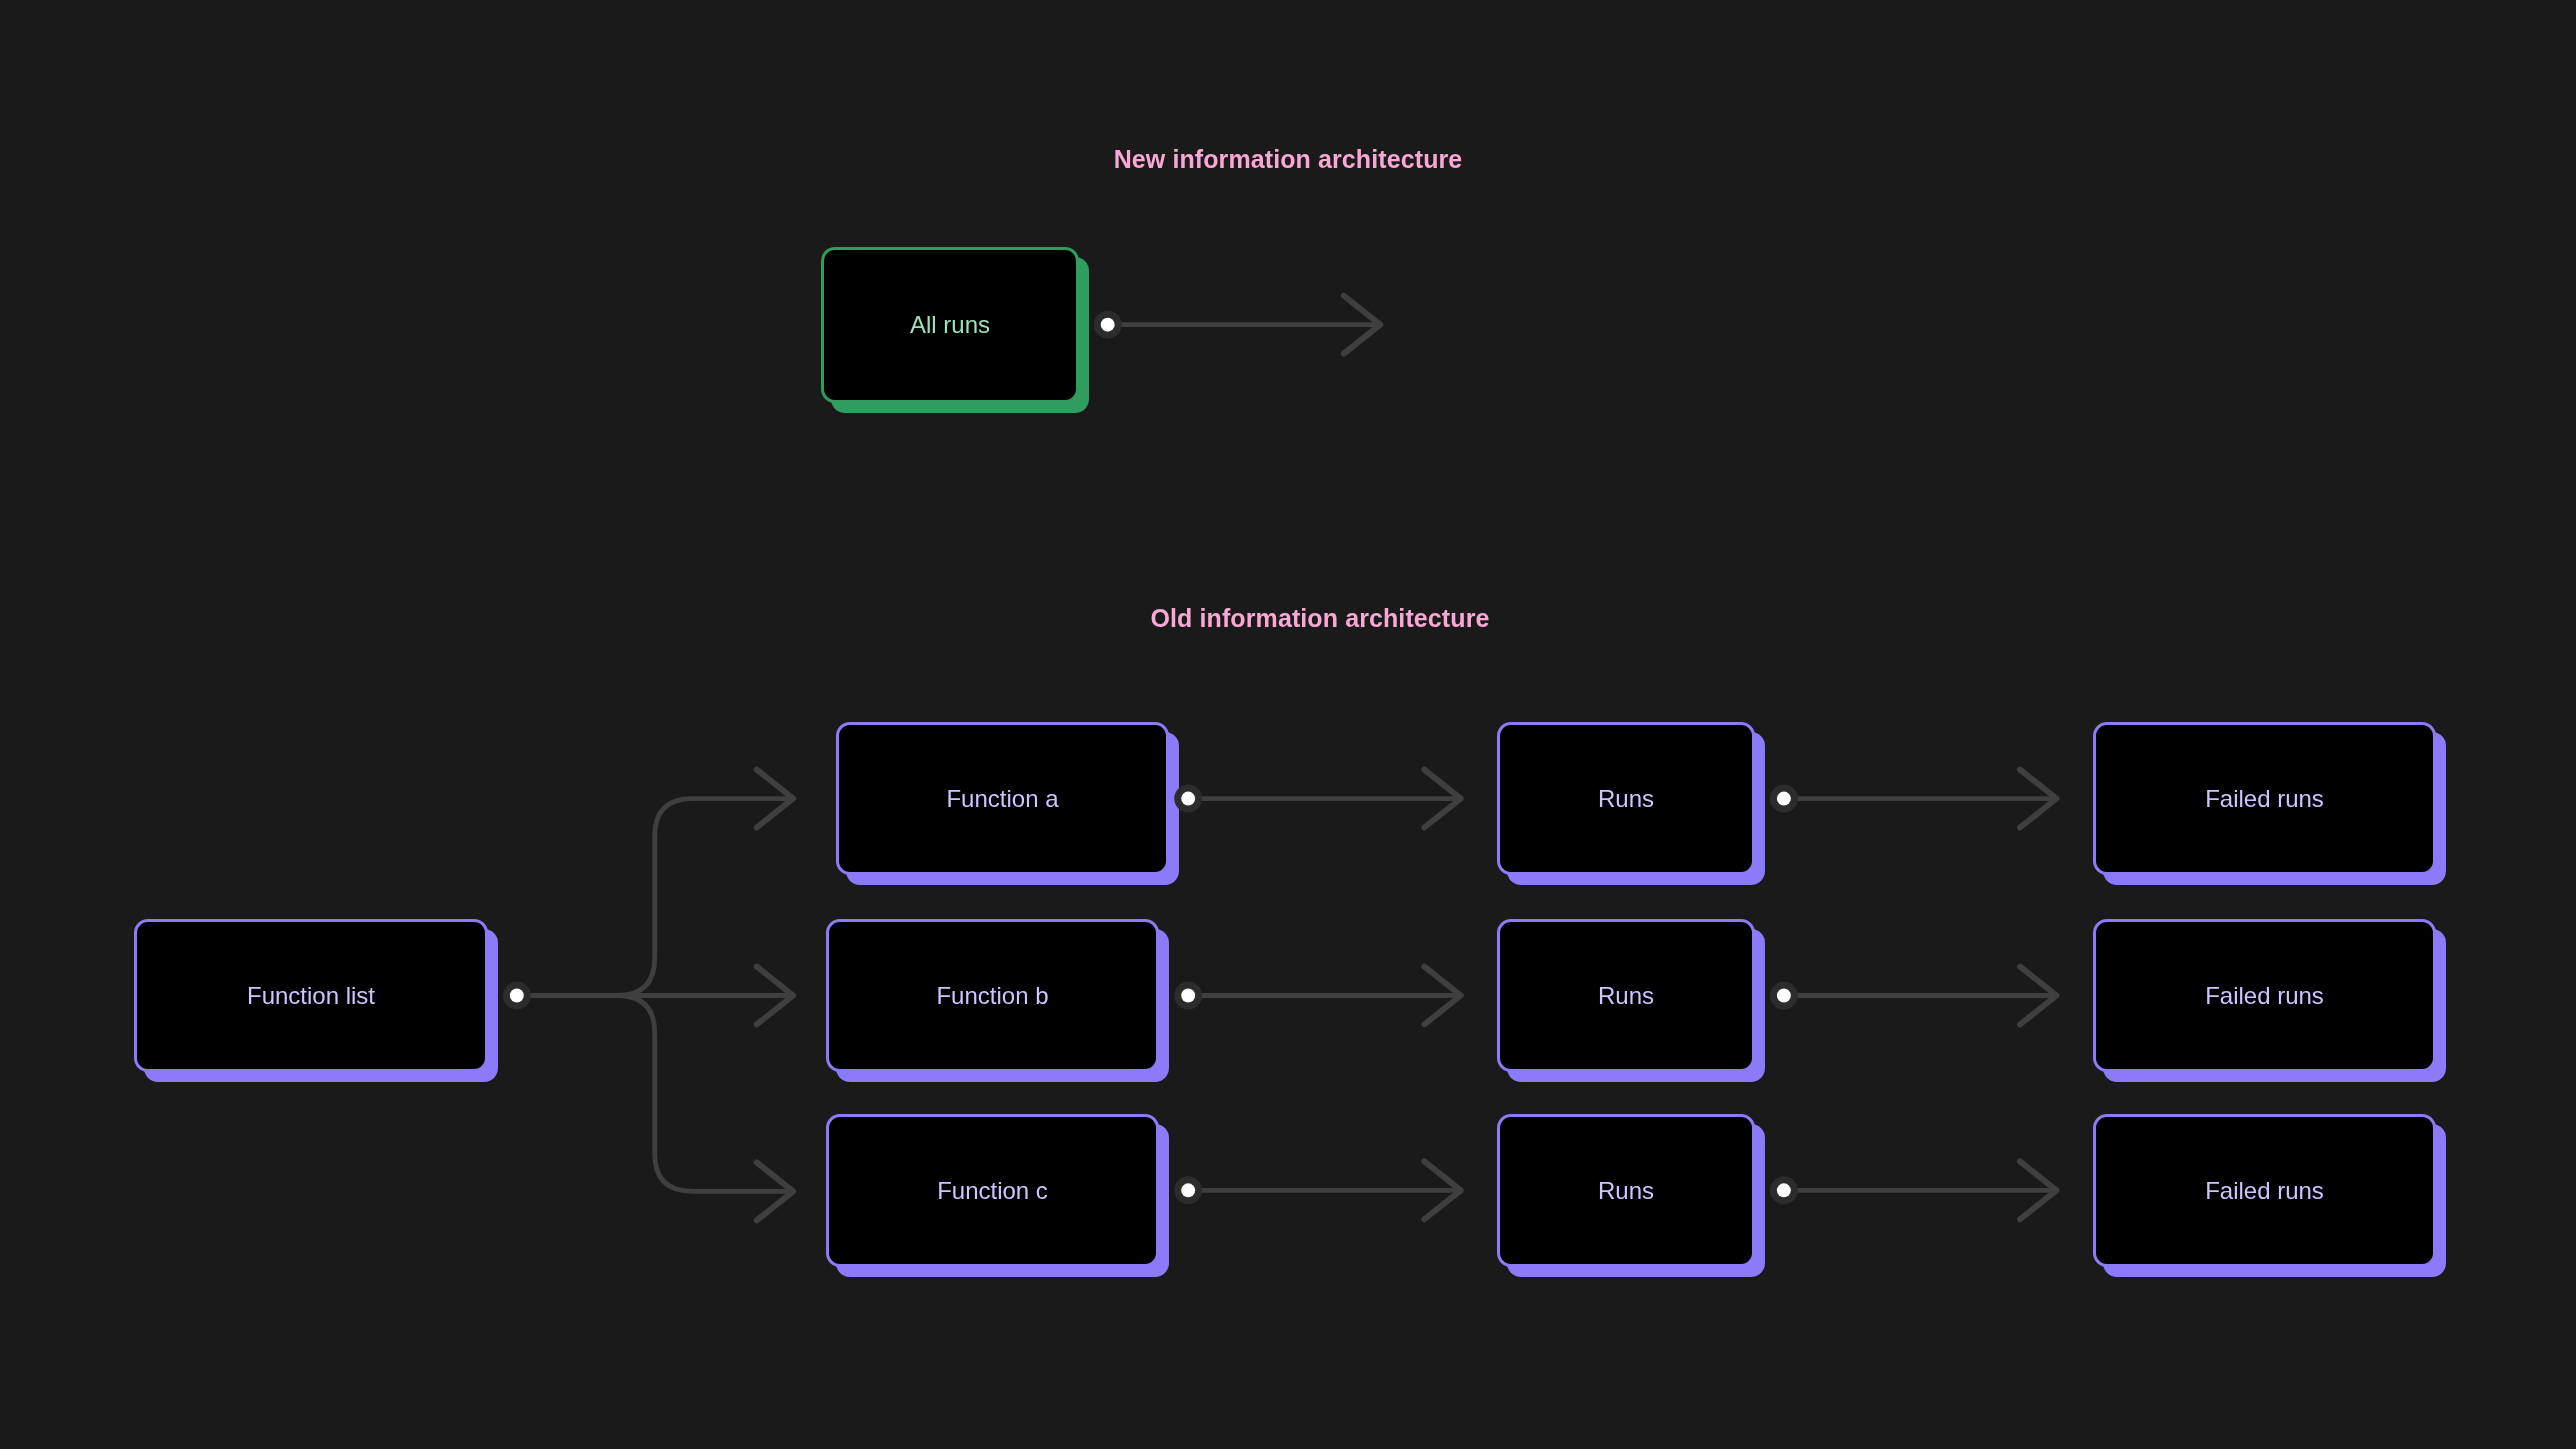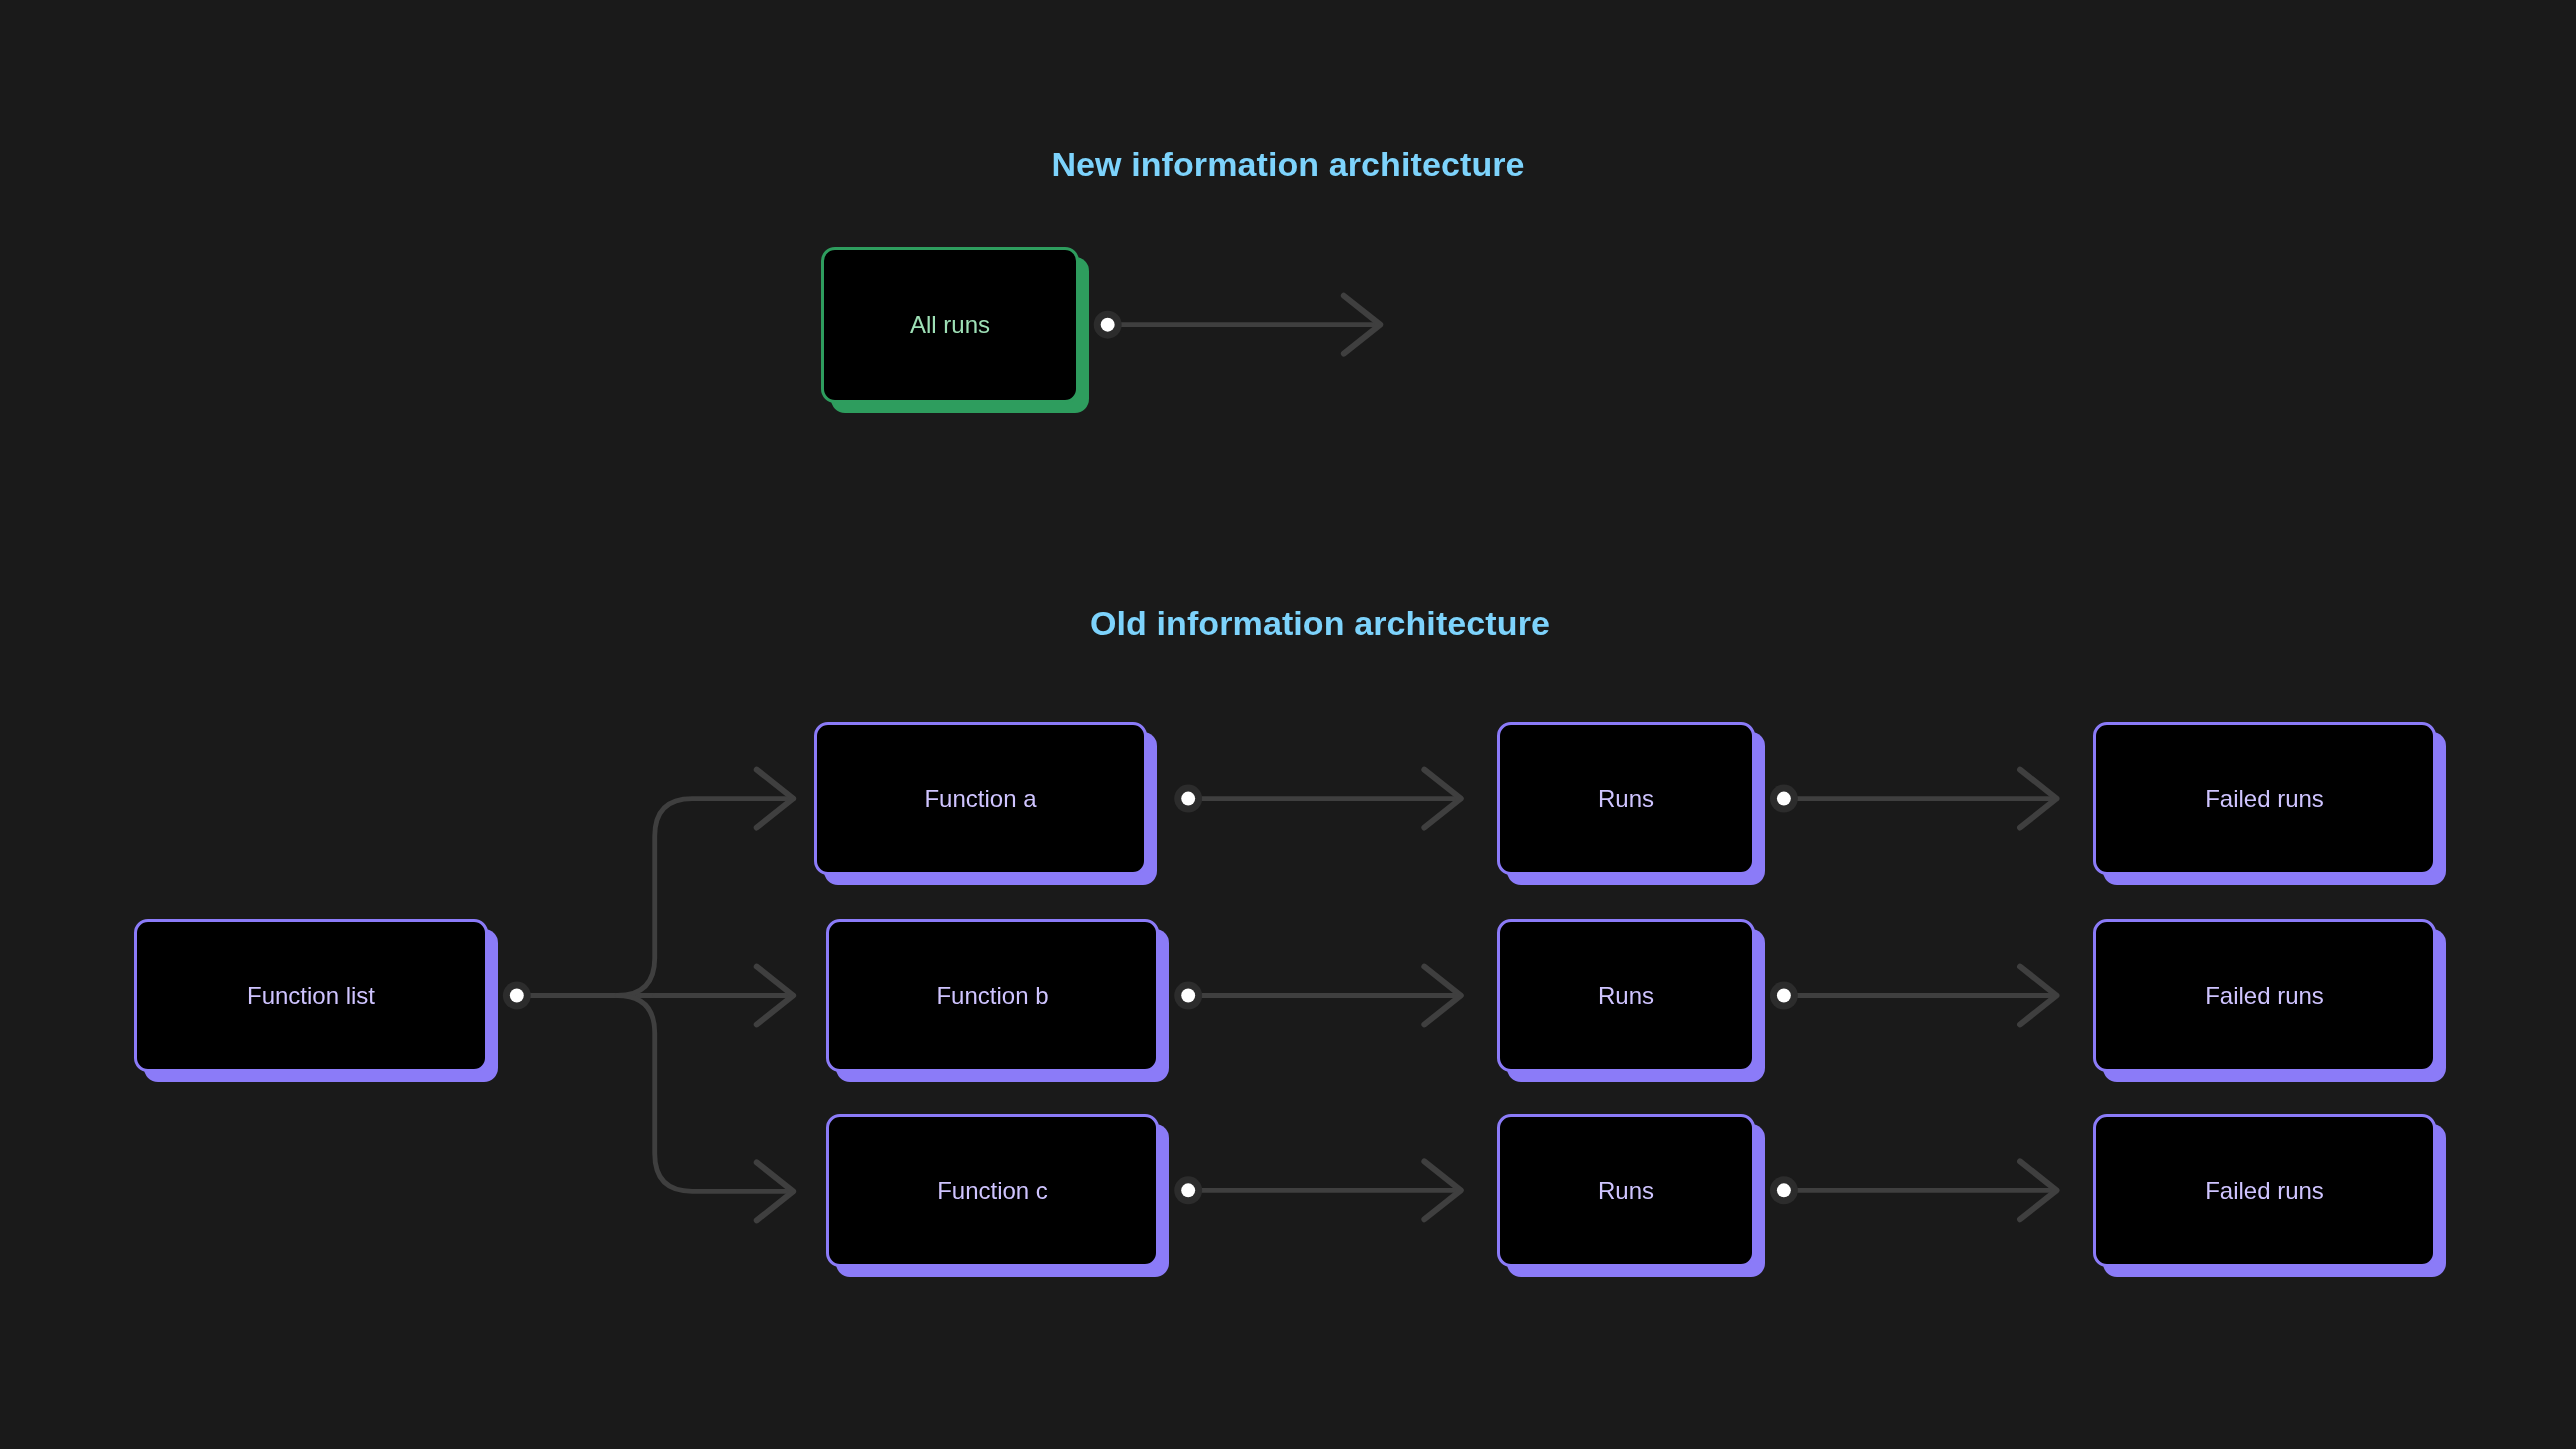--- a/index.html
+++ b/index.html
@@ -13,22 +13,22 @@
     height: 1449px;
     background: #1a1a1a;
     font-family: "Liberation Sans", sans-serif;
     overflow: hidden;
   }
   .section-title {
     position: absolute;
     width: 100%;
     left: 0;
     text-align: center;
-    color: #7dd3fc;
-    font-size: 34px;
+    color: #f9a8d4;
+    font-size: 25px;
     font-weight: 700;
     letter-spacing: 0.1px;
     white-space: nowrap;
   }
   
   .node {
     position: absolute;
     box-sizing: border-box;
   }
   .node .shadow {
@@ -113,21 +113,21 @@
 
   <div class="section-title" style="top:604px;margin-left:32px;">Old information architecture</div>
 
   <div class="node purple" style="left:134px; top:919px; width:354px; height:153px;">
     <div class="shadow"></div>
     <div class="card">
       <span class="label">Function list</span>
     </div>
   </div>
 
-  <div class="node purple" style="left:814px; top:722px; width:333px; height:153px;">
+  <div class="node purple" style="left:836px; top:722px; width:333px; height:153px;">
     <div class="shadow"></div>
     <div class="card">
       <span class="label">Function a</span>
     </div>
   </div>
 
   <div class="node purple" style="left:826px; top:1114px; width:333px; height:153px;">
     <div class="shadow"></div>
     <div class="card">
       <span class="label">Function c</span>

